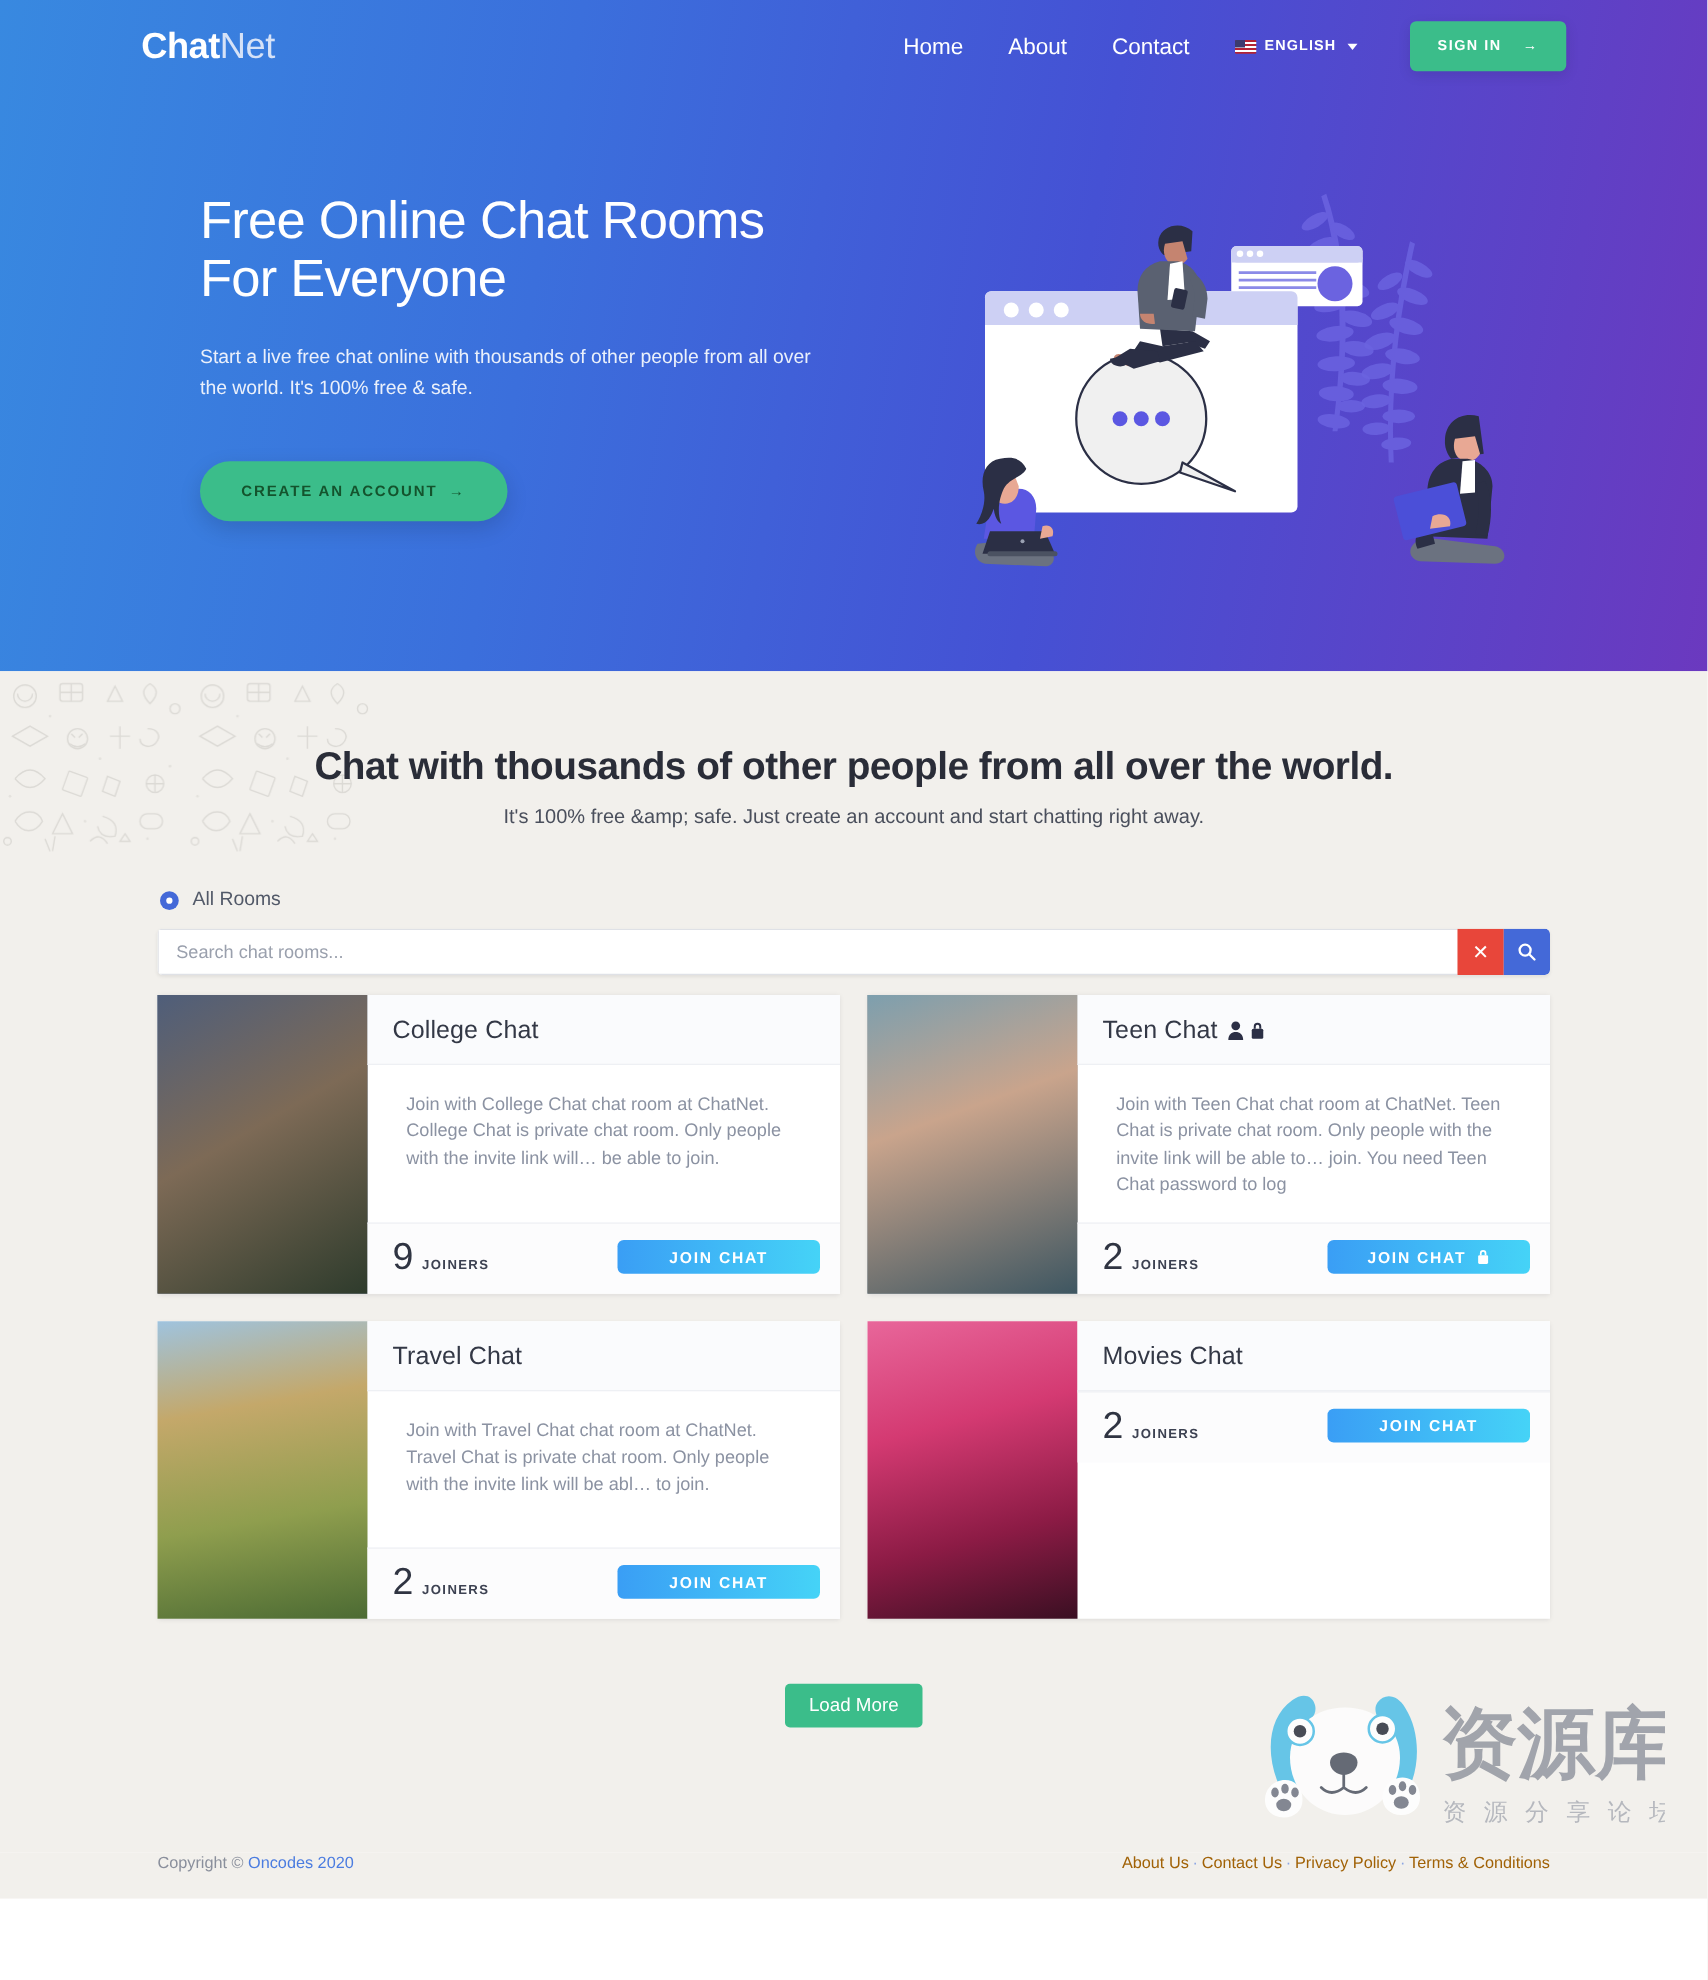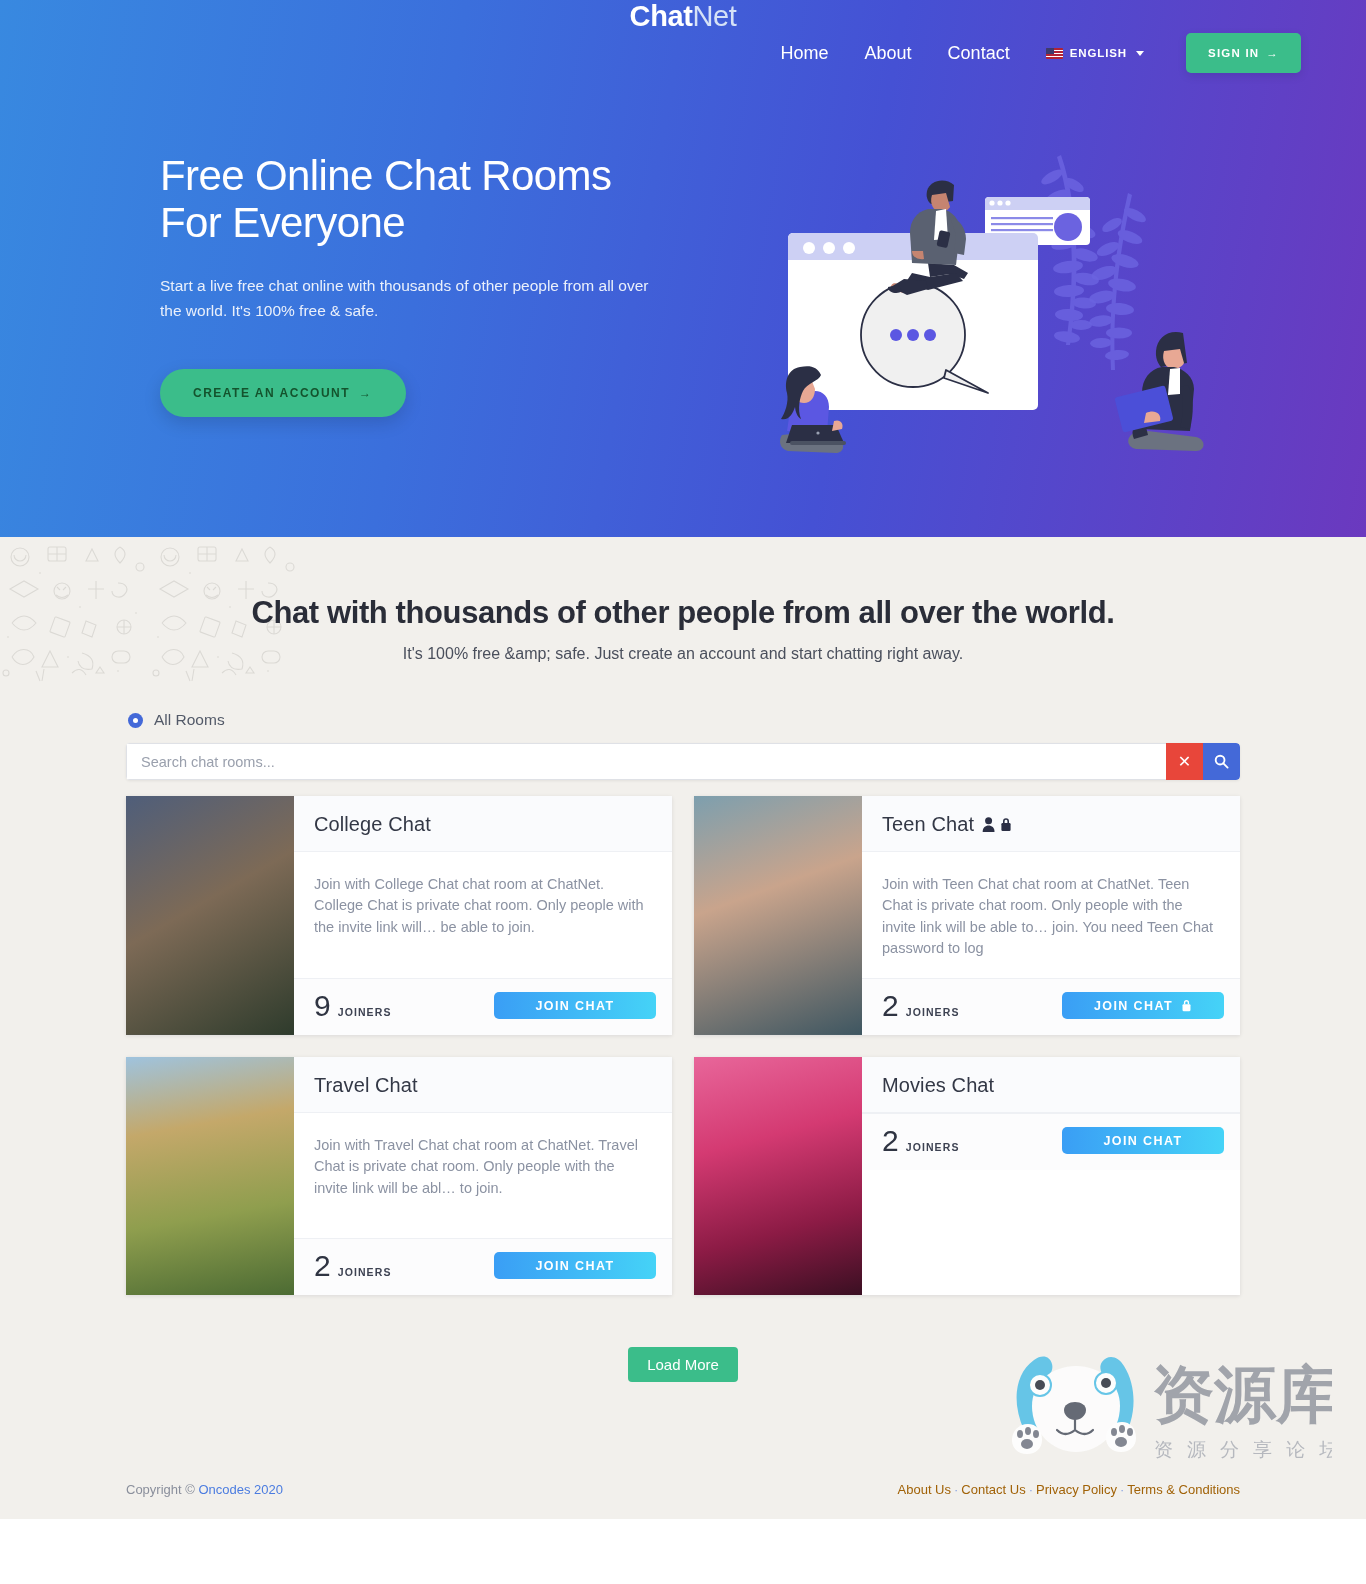--- a/index.html
+++ b/index.html
@@ -16,23 +16,22 @@
     width: 1366px;
     height: 537px;
     background: linear-gradient(100deg, #3889e0 0%, #3b6fdc 32%, #4551d4 62%, #6b39bf 100%);
     overflow: hidden;
   }
   .navbar {
     position: relative;
     z-index: 5;
     display: flex;
     align-items: center;
-    padding: 0 65px;
+    padding: 0 113px;
     height: 74px;
-    flex-direction: column;
   }
   .brand {
     font-size: 29px;
     font-weight: 700;
     letter-spacing: -0.4px;
     color: #ffffff;
     white-space: nowrap;
   }
   .brand .b-light { color: #d6e2f7; font-weight: 400; }
   .nav-right {
@@ -90,21 +89,21 @@
     border: none;
     border-radius: 5px;
     font-family: inherit;
     font-size: 11.5px;
     font-weight: 700;
     letter-spacing: 1.2px;
     padding: 14px 22px;
     cursor: pointer;
     display: flex;
     align-items: center;
-    gap: 7px;
+    gap: 17px;
     box-shadow: 0 3px 10px rgba(0,0,0,.10);
   }
 
   .hero-inner {
     position: relative;
     z-index: 4;
     width: 1114px;
     margin: 0 auto;
     padding-left: 34px;
     display: flex;
@@ -257,21 +256,21 @@
     gap: 8px;
   }
   .card-title {
     font-size: 20px;
     color: #333846;
     font-weight: 400;
     letter-spacing: .1px;
   }
   .card-icons { display: flex; align-items: center; gap: 1px; }
   .card-desc {
-    padding: 22px 20px 18px;
+    padding: 22px 31px 18px;
     color: #8b92a2;
     font-size: 14.5px;
     line-height: 1.48;
     flex: 1;
   }
   .card-foot {
     border-top: 1px solid #eef0f4;
     padding: 12px 16px 14px 20px;
     display: flex;
     align-items: center;

